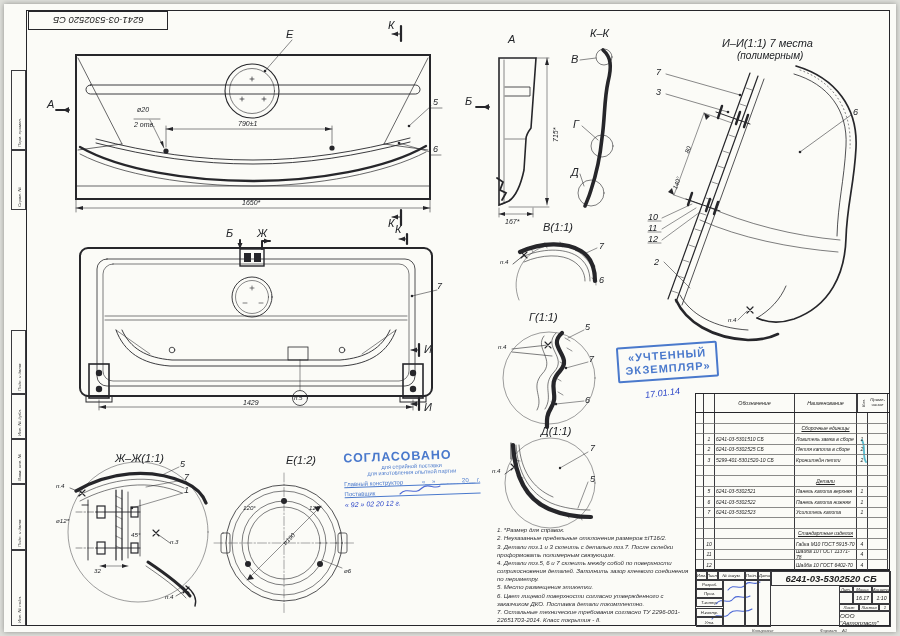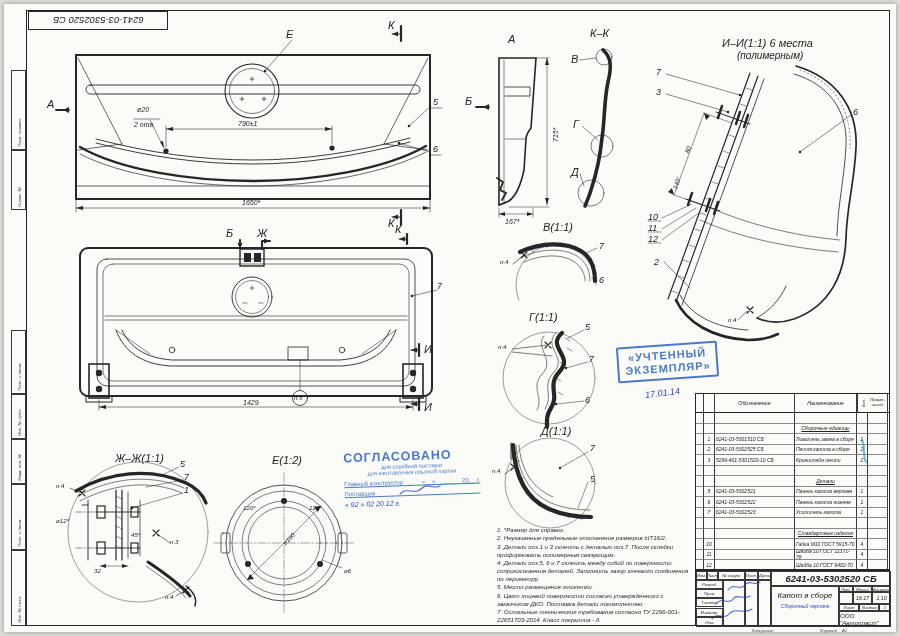--- a/index.html
+++ b/index.html
@@ -327,21 +327,21 @@
   <span class="lb s11" style="left:508px;top:34px;">А</span>
   <span class="lb s11" style="left:465px;top:96px;">Б</span>
   <span class="lb s7 rot90" style="left:552px;top:142px;">715*</span>
   <span class="lb s7" style="left:505px;top:218px;">167*</span>
 
   <span class="lb s11" style="left:590px;top:28px;">К–К</span>
   <span class="lb s11" style="left:571px;top:54px;">В</span>
   <span class="lb s11" style="left:573px;top:119px;">Г</span>
   <span class="lb s11" style="left:571px;top:167px;">Д</span>
 
-  <span class="lb s11" style="left:722px;top:38px;">И–И(1:1) 6 места</span>
+  <span class="lb s11" style="left:722px;top:38px;">И–И(1:1) 7 места</span>
   <span class="lb s10" style="left:737px;top:51px;">(полимерным)</span>
   <span class="lb s9" style="left:656px;top:68px;">7</span>
   <span class="lb s9" style="left:656px;top:88px;">3</span>
   <span class="lb s9" style="left:853px;top:108px;">6</span>
   <span class="lb s9" style="left:648px;top:213px;">10</span>
   <span class="lb s9" style="left:648px;top:224px;">11</span>
   <span class="lb s9" style="left:648px;top:235px;">12</span>
   <span class="lb s9" style="left:654px;top:258px;">2</span>
   <span class="lb s6 rotD" style="left:684px;top:152px;">80</span>
   <span class="lb s6 rotD" style="left:672px;top:188px;">140°</span>
@@ -367,21 +367,21 @@
   <span class="lb s9" style="left:180px;top:460px;">5</span>
   <span class="lb s9" style="left:184px;top:473px;">7</span>
   <span class="lb s9" style="left:184px;top:486px;">1</span>
   <span class="lb s6" style="left:170px;top:539px;">п.3</span>
   <span class="lb s6" style="left:56px;top:483px;">п.4</span>
   <span class="lb s6" style="left:165px;top:594px;">п.4</span>
   <span class="lb s6" style="left:56px;top:518px;">ø12*</span>
   <span class="lb s6" style="left:131px;top:532px;">45°</span>
   <span class="lb s6" style="left:94px;top:568px;">32</span>
 
-  <span class="lb s11" style="left:272px;top:455px;">Е(1:2)</span>
+  <span class="lb s11" style="left:286px;top:455px;">Е(1:2)</span>
   <span class="lb s6 rot45" style="left:282px;top:542px;">ø190</span>
   <span class="lb s6" style="left:243px;top:505px;">120°</span>
   <span class="lb s6" style="left:309px;top:505px;">120°</span>
   <span class="lb s6" style="left:344px;top:568px;">ø6</span>
 </div>
 
 <div class="st-sogl">
   <div class="t1">СОГЛАСОВАНО</div>
   <div class="t2">для серийной поставки</div>
   <div class="t2">для изготовления опытной партии</div>
@@ -560,24 +560,20 @@
   <div class="cell s4 it" style="left:0;top:18px;width:27px;height:9px;">Пров.</div>
   <div class="cell s4 it" style="left:0;top:27px;width:27px;height:9px;">Т.контр.</div>
   <div class="cell s4 it" style="left:0;top:37px;width:27px;height:9px;">Н.контр.</div>
   <div class="cell s4 it" style="left:0;top:46px;width:27px;height:10px;">Утв.</div>
   <div class="cell" style="left:27px;top:9px;width:22px;height:47px;"></div>
   <div class="cell" style="left:49px;top:9px;width:13px;height:47px;"></div>
   <div class="cell" style="left:62px;top:9px;width:13px;height:47px;"></div>
 
   <div class="cell it" style="left:75px;top:0;width:120px;height:15px;font-size:9.5px;font-weight:bold;">6241-03-5302520 СБ</div>
 
-  <div class="cell" style="left:75px;top:15px;width:68px;height:41px;flex-direction:column;justify-content:flex-start;padding-top:4px;">
-    <div class="it" style="font-size:8px;">Капот в сборе</div>
-    <div class="handsm" style="font-size:5.2px;margin-top:3px;">Сборочный чертеж</div>
-  </div>
 
   <div class="cell s4 it" style="left:143px;top:15px;width:14px;height:6px;">Лит.</div>
   <div class="cell s4 it" style="left:157px;top:15px;width:19px;height:6px;">Масса</div>
   <div class="cell s4 it" style="left:176px;top:15px;width:19px;height:6px;">Масштаб</div>
   <div class="cell" style="left:143px;top:21px;width:14px;height:12px;"></div>
   <div class="cell s5 it" style="left:157px;top:21px;width:19px;height:12px;">16.17</div>
   <div class="cell s5 it" style="left:176px;top:21px;width:19px;height:12px;">1:10</div>
   <div class="cell s4 it" style="left:143px;top:33px;width:20px;height:7px;">Лист</div>
   <div class="cell s4 it" style="left:163px;top:33px;width:20px;height:7px;">Листов</div>
   <div class="cell s4 it" style="left:183px;top:33px;width:12px;height:7px;">1</div>

